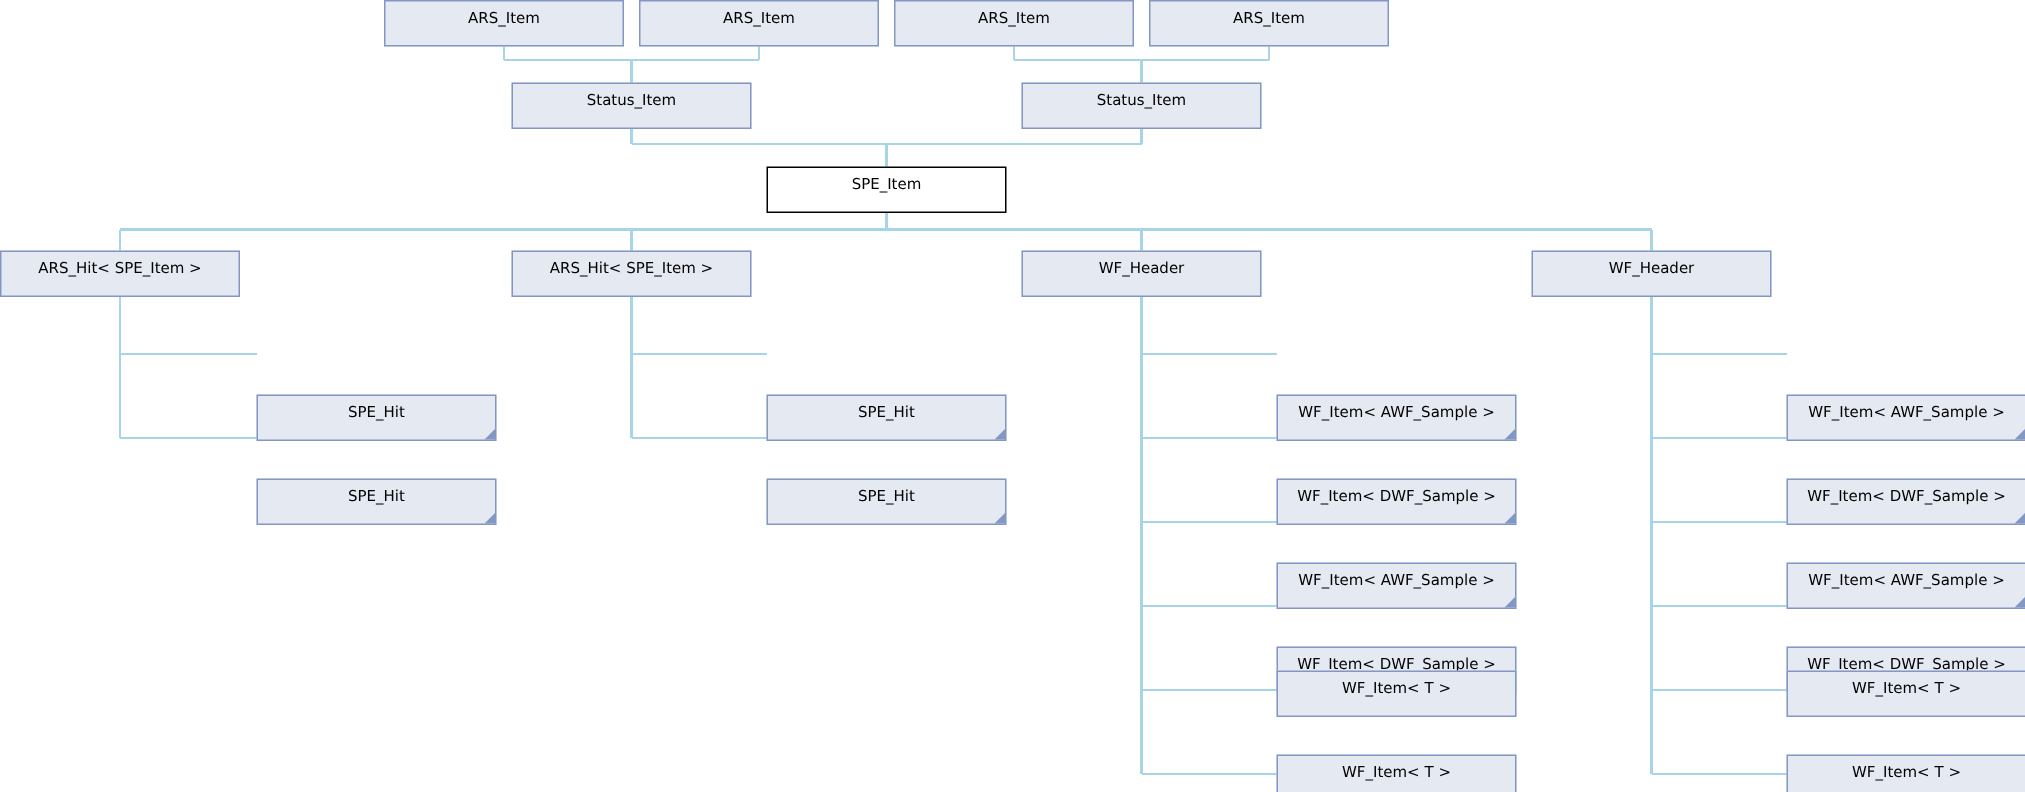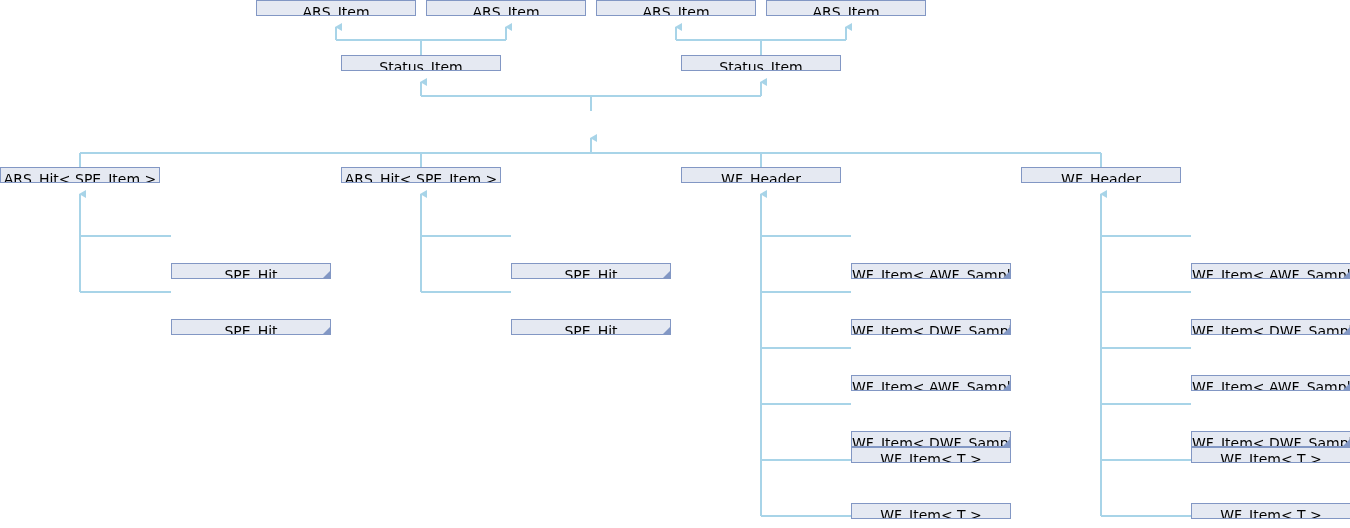--- a/index.html
+++ b/index.html
@@ -29,24 +29,24 @@
   #node-layer {
     position: absolute;
     left: 0;
     top: 0;
     width: 1350px;
     height: 528px;
   }
   .node {
     position: absolute;
     box-sizing: border-box;
-    height: 16px;
+    height: 31px;
     line-height: 23px;
     text-align: center;
-    font-size: 14px;
+    font-size: 10px;
     color: #000000;
     background: #e5e9f2;
     border: 1px solid #8297c4;
     white-space: nowrap;
     overflow: hidden;
   }
   .node.root {
     background: #ffffff;
     border: 1px solid #000000;
   }
@@ -147,20 +147,23 @@
       </div>
       <div class="node" style="left: 766px; top: 0px; width: 160px;">
         <span class="node-label">ARS_Item</span>
       </div>
       <div class="node" style="left: 341px; top: 55px; width: 160px;">
         <span class="node-label">Status_Item</span>
       </div>
       <div class="node" style="left: 681px; top: 55px; width: 160px;">
         <span class="node-label">Status_Item</span>
       </div>
+      <div class="node root" style="left: 511px; top: 111px; width: 160px;">
+        <span class="node-label">SPE_Item</span>
+      </div>
       <div class="node" style="left: 0px; top: 167px; width: 160px;">
         <span class="node-label">ARS_Hit&lt; SPE_Item &gt;</span>
       </div>
       <div class="node" style="left: 341px; top: 167px; width: 160px;">
         <span class="node-label">ARS_Hit&lt; SPE_Item &gt;</span>
       </div>
       <div class="node" style="left: 681px; top: 167px; width: 160px;">
         <span class="node-label">WF_Header</span>
       </div>
       <div class="node" style="left: 1021px; top: 167px; width: 160px;">

